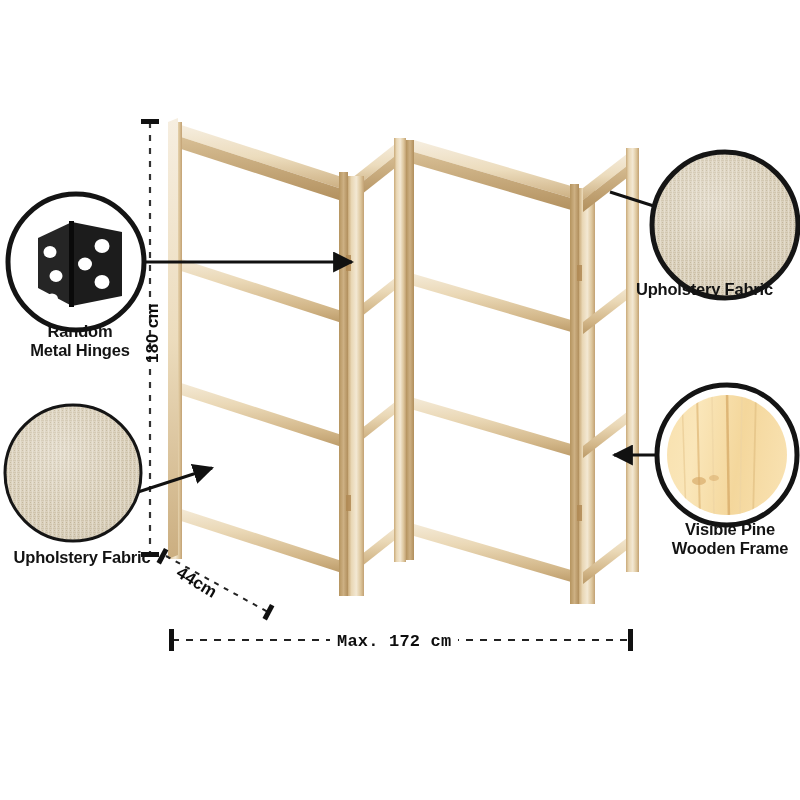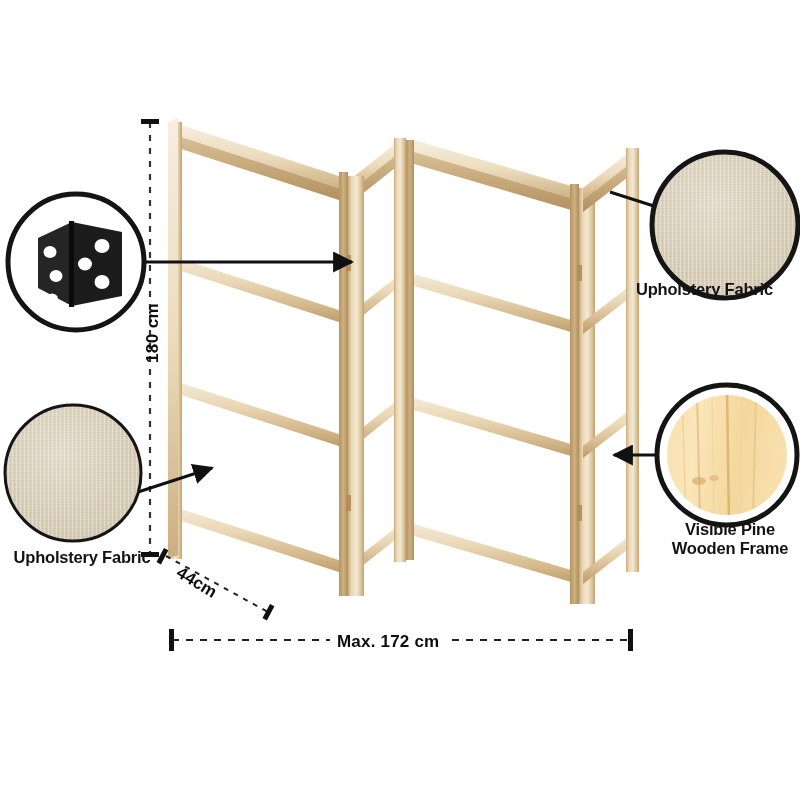--- a/index.html
+++ b/index.html
@@ -84,20 +84,21 @@
     transform-origin: left top;
     letter-spacing: 0px;
   }
   #dim-width-text {
     left: 330px;
     top: 632px;
     font-size: 17px;
     background: #ffffff;
     padding: 0 7px;
     letter-spacing: 0.2px;
+    font-family: Liberation Mono, monospace;
   }
 </style>
 </head>
 <body>
 
 <div id="stage">
 
   <svg id="diagram-svg" viewBox="0 0 800 800">
     <defs>
 
@@ -298,20 +299,22 @@
         <path d="M 682 396 L 686 516" stroke="#e6c68e" stroke-width="1.5" fill="none" opacity="0.6"></path>
         <path d="M 712 394 L 714 518" stroke="#ecd3a4" stroke-width="1.5" fill="none" opacity="0.6"></path>
         <path d="M 742 394 L 740 518" stroke="#ecd3a4" stroke-width="1.5" fill="none" opacity="0.6"></path>
         <ellipse cx="699" cy="481" rx="7" ry="4" fill="#d6a866" opacity="0.65"></ellipse>
         <ellipse cx="714" cy="478" rx="5" ry="3" fill="#d6a866" opacity="0.5"></ellipse>
       </g>
       <circle cx="727" cy="455" r="70" fill="none" stroke="#141414" stroke-width="5"></circle>
     </g>
   </svg>
 
+  <div class="callout-label" id="label-hinges">Random
+Metal Hinges</div>
 
   <div class="callout-label" id="label-fabric-right">Upholstery Fabric</div>
 
   <div class="callout-label" id="label-fabric-left">Upholstery Fabric</div>
 
   <div class="callout-label" id="label-pine">Visible Pine
 Wooden Frame</div>
 
   <div class="dim-text" id="dim-height-text">180 cm</div>
 

